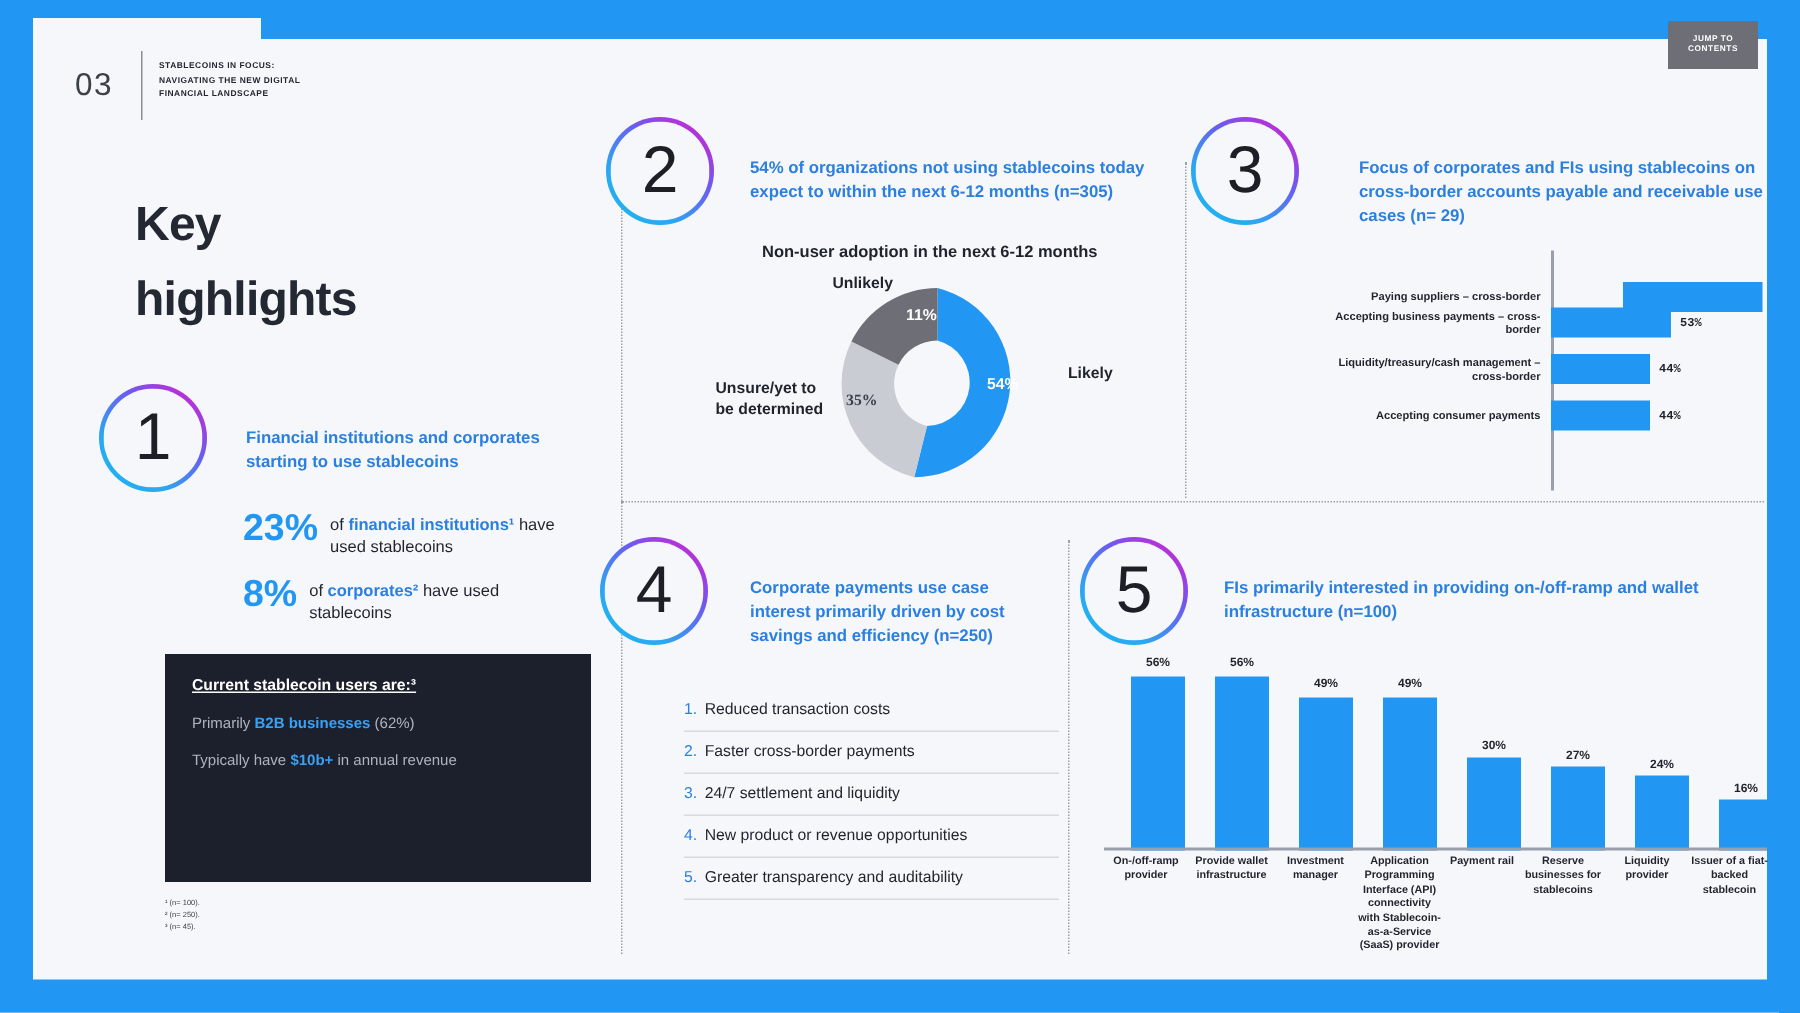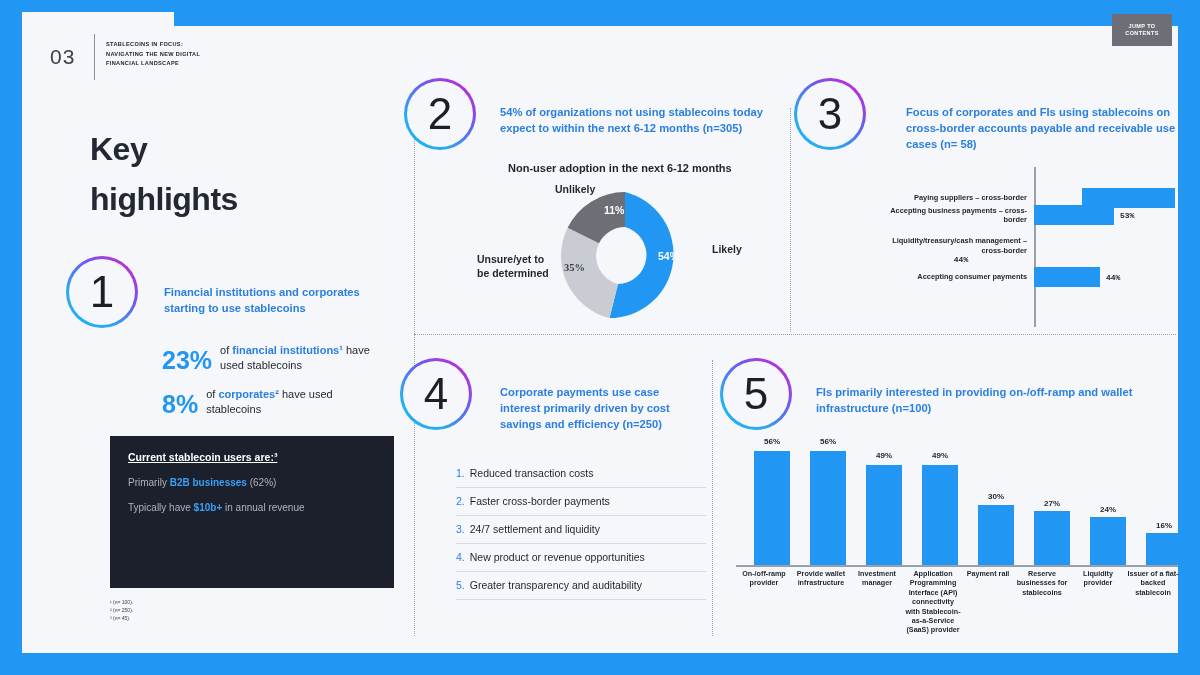--- a/index.html
+++ b/index.html
@@ -108,21 +108,21 @@
   }
   .blue-head {
     position: absolute;
     color: #2a7fe0;
     font-weight: bold;
     font-size: 11.2px;
     line-height: 16px;
   }
 
   
-  .stat-row { position: absolute; display: flex; align-items: flex-end; }
+  .stat-row { position: absolute; display: flex; align-items: flex-start; }
   .stat-num {
     color: #2196f3;
     font-weight: bold;
     font-size: 25px;
     line-height: 25px;
     margin-right: 8px;
   }
   .stat-text {
     font-size: 11px;
     line-height: 15px;
@@ -303,35 +303,35 @@
       <div class="slice-val" style="left:112px; top:60px;">54%</div>
       <div class="slice-val grey" style="left:18px; top:72px;">35%</div>
       <div class="slice-val" style="left:58px; top:14px;">11%</div>
     </div>
 
     <div class="donut-label" style="left:533px; top:170px;">Unlikely</div>
     <div class="donut-label" style="left:455px; top:240px; width:74px; text-align:left;">Unsure/yet to be determined</div>
     <div class="donut-label" style="left:690px; top:230px;">Likely</div>
 
     <div class="num-circle" style="left:772px; top:66px;">3</div>
-    <div class="blue-head" style="left:884px; top:92px; width:280px;">Focus of corporates and FIs using stablecoins on cross-border accounts payable and receivable use cases (n= 58)</div>
+    <div class="blue-head" style="left:884px; top:92px; width:280px;">Focus of corporates and FIs using stablecoins on cross-border accounts payable and receivable use cases (n= 29)</div>
 
     <div class="hbar-axis"></div>
     <div class="hbar-area">
       <div class="hbar-row" style="left:0; top:16px;gap:48px;">
         <div class="hbar-label">Paying suppliers – cross-border</div>
         <div class="hbar-bar" style="width:93px;"></div>
         <div class="hbar-val">62%</div>
       </div>
       <div class="hbar-row" style="left:0; top:33px;">
         <div class="hbar-label">Accepting business payments – cross-border</div>
         <div class="hbar-bar" style="width:80px;"></div>
         <div class="hbar-val">53%</div>
       </div>
-      <div class="hbar-row" style="left:0; top:64px;flex-direction:column;">
+      <div class="hbar-row" style="left:0; top:64px;">
         <div class="hbar-label">Liquidity/treasury/cash management – cross-border</div>
         <div class="hbar-bar" style="width:66px;"></div>
         <div class="hbar-val">44%</div>
       </div>
       <div class="hbar-row" style="left:0; top:95px;">
         <div class="hbar-label">Accepting consumer payments</div>
         <div class="hbar-bar" style="width:66px;"></div>
         <div class="hbar-val">44%</div>
       </div>
     </div>

